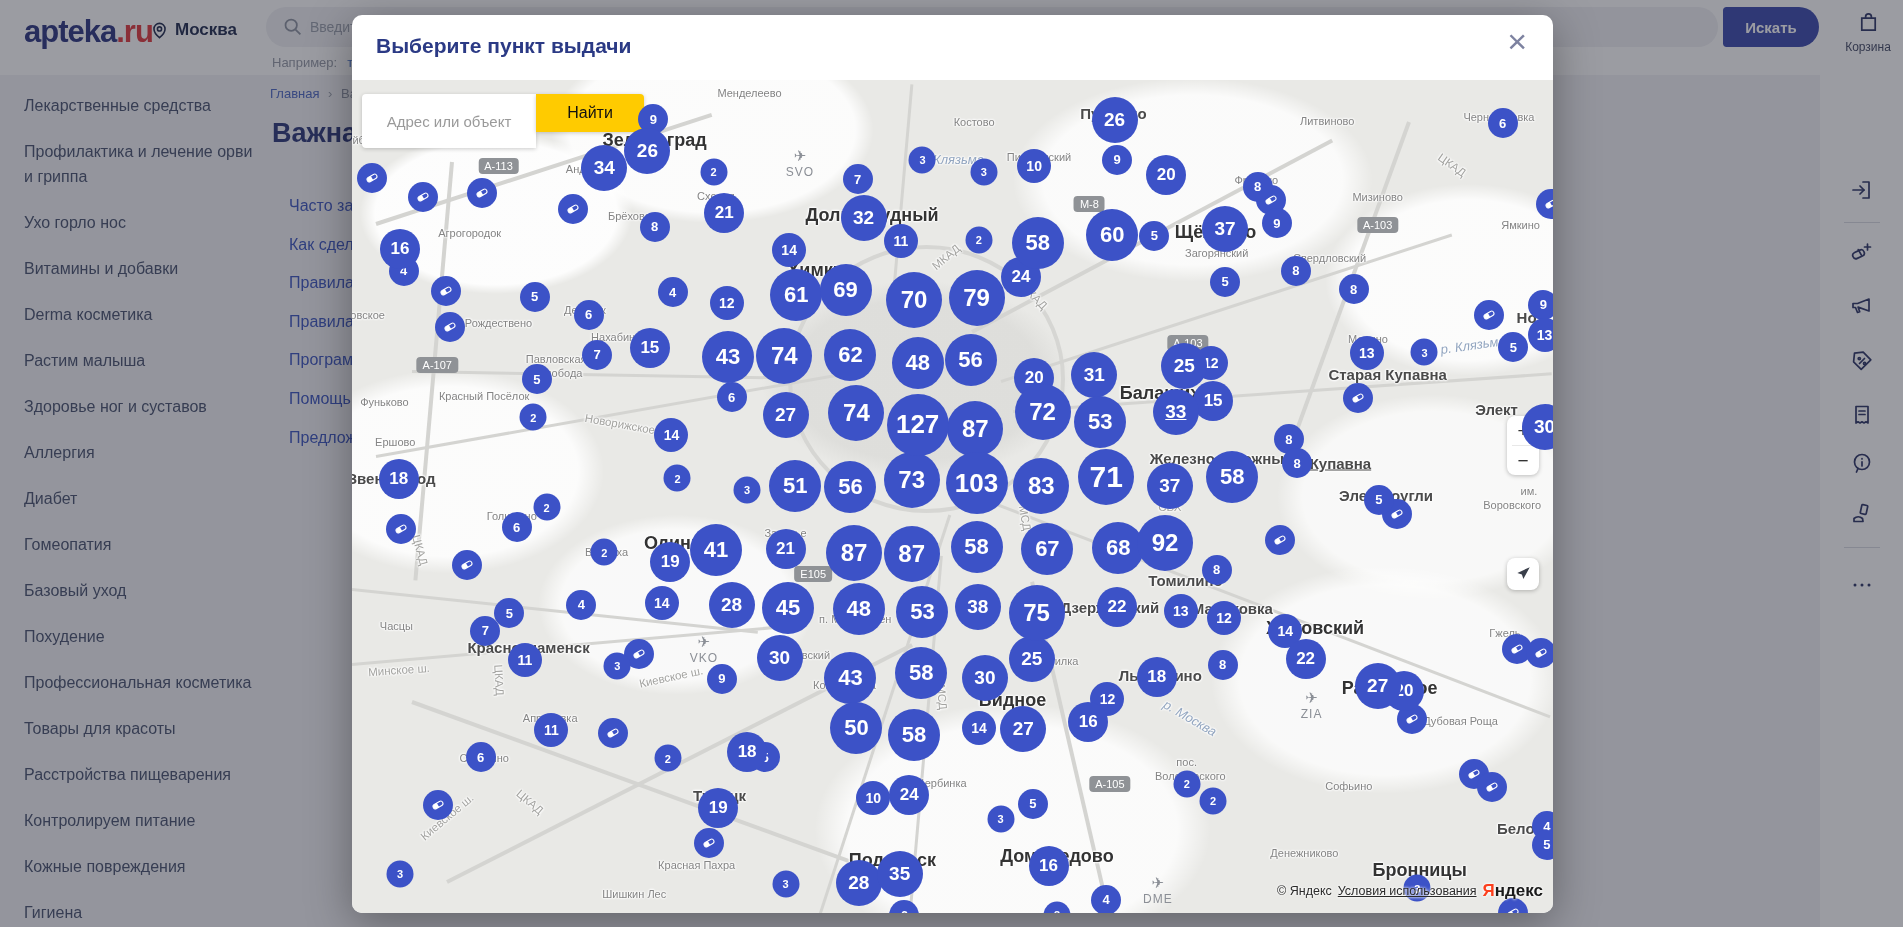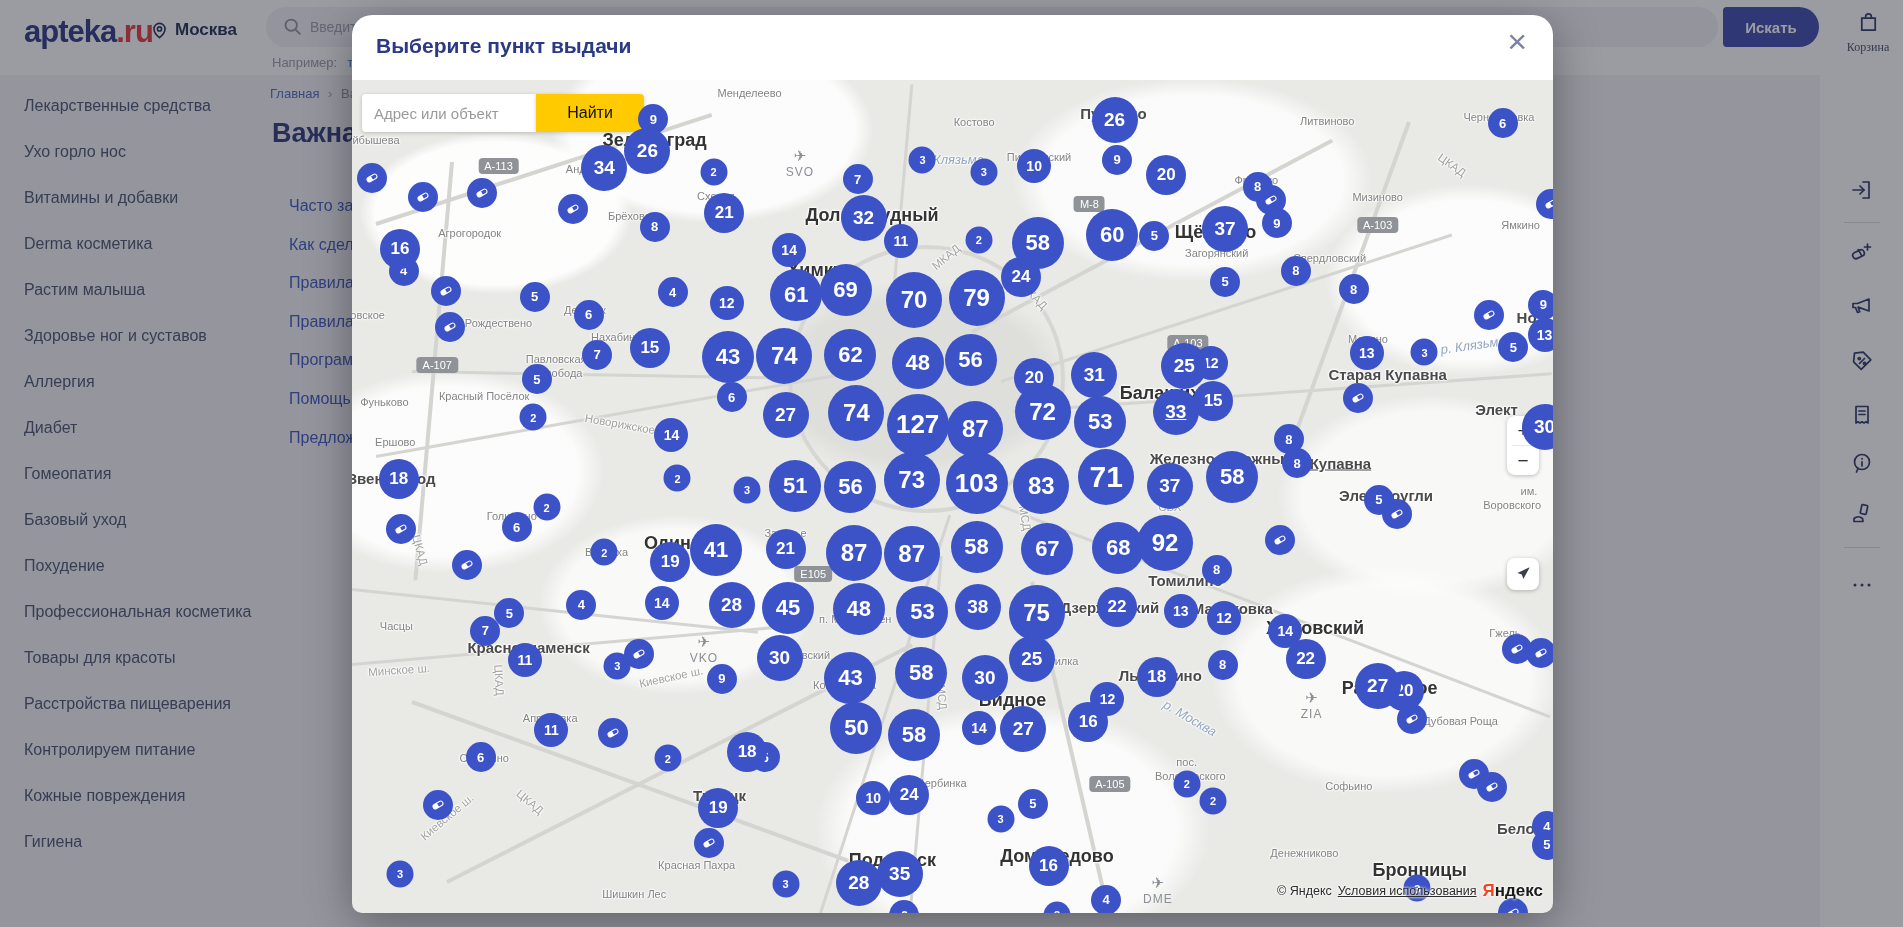--- a/index.html
+++ b/index.html
@@ -9,37 +9,37 @@
   .header{position:absolute;left:0;top:0;width:100%;height:75px;background:#fff;}
   .logo{position:absolute;left:24px;top:14px;font-size:31px;font-weight:800;letter-spacing:-1px;color:#2c3580;}
   .logo .ru{color:#e03a3e;}
   .loc{position:absolute;left:150px;top:20px;display:flex;align-items:center;gap:6px;color:#1f2a4e;font-weight:700;font-size:17px;}
   .hsearch{position:absolute;left:266px;top:7px;width:1452px;height:40px;background:#f0f1f4;border-radius:22px;}
   .hsearch .ph{position:absolute;left:44px;top:12px;font-size:14px;color:#9ba1ad;white-space:nowrap;}
   .hsearch .mg{position:absolute;left:16px;top:9px;}
   .hbtn{position:absolute;left:1723px;top:7px;width:96px;height:40px;background:#3b4aad;color:#fff;
         border:none;border-radius:4px 22px 22px 4px;font-size:15px;font-weight:700;font-family:inherit;}
   .cartwrap{position:absolute;left:1838px;top:10px;width:60px;text-align:center;color:#2d3566;}
-  .cartwrap .clbl{font-size:12px;color:#444b66;margin-top:3px;font-family:Liberation Serif, serif;}
+  .cartwrap .clbl{font-size:12px;color:#444b66;margin-top:3px;}
   .example{position:absolute;left:272px;top:55px;font-size:13px;color:#959aa6;}
   .example a{color:#4a74c9;text-decoration:none;margin-left:10px;}
   .crumbs{position:absolute;left:270px;top:86px;font-size:13px;}
   .crumbs .h{color:#4d68c4;} .crumbs .s{color:#9aa0ac;margin:0 5px;} .crumbs .c{color:#8d93a3;}
   .ptitle{position:absolute;left:272px;top:118px;font-size:27px;font-weight:800;color:#2c3878;}
   .plink{position:absolute;left:289px;font-size:16px;color:#3d56c0;white-space:nowrap;}
   .sidebar{position:absolute;left:0;top:75px;width:280px;bottom:0;}
   .sidebar ul{list-style:none;margin:0;padding:18px 20px 0 24px;}
   .sidebar li{font-size:16px;line-height:25px;margin-bottom:21px;color:#49536f;cursor:pointer;}
   
   .rtool{position:absolute;right:0;top:75px;bottom:0;width:83px;background:#fff;}
   .rtool .ic{position:absolute;left:20px;width:44px;height:44px;display:flex;align-items:center;justify-content:center;color:#2d3566;}
   .rtool .dv{position:absolute;left:24px;width:36px;height:1px;background:#d9dbe2;}
   
   .overlay{position:absolute;inset:0;background:rgba(33,36,48,0.45);z-index:40;}
-  .modal{position:absolute;left:352px;top:15px;width:1201px;height:898px;background:#fff;border-radius:20px;
+  .modal{position:absolute;left:352px;top:15px;width:1201px;height:898px;background:#fff;border-radius:10px;
          box-shadow:0 10px 45px rgba(0,0,0,.35);z-index:50;}
   .mhead{position:relative;height:65px;}
   .mtitle{position:absolute;left:24px;top:19px;font-size:21px;font-weight:800;color:#2b3a85;}
   .mclose{position:absolute;right:20px;top:8px;font-size:34px;font-weight:300;color:#7d82a0;background:none;border:none;cursor:pointer;font-family:inherit;line-height:1;}
   
   .map{position:absolute;left:0;top:65px;width:1201px;height:833px;overflow:hidden;border-radius:0 0 10px 10px;
     background:
      radial-gradient(220px 130px at 12% 16%, rgba(255,255,255,.9) 0 55%, transparent 62%),
      radial-gradient(260px 150px at 30% 6%, rgba(255,255,255,.85) 0 55%, transparent 62%),
      radial-gradient(300px 170px at 70% 12%, rgba(255,255,255,.8) 0 50%, transparent 60%),
@@ -63,22 +63,22 @@
   .ml.c2{font-size:15px;font-weight:600;color:#4a4a4a;}
   .ml.t{font-size:11px;color:#848484;}
   .ml.r{font-size:13px;font-style:italic;color:#93a6c0;}
   .ml.rd{font-size:11.5px;color:#a3a3a0;}
   .badge{position:absolute;transform:translate(-50%,-50%);background:#8f9296;color:#fff;font-size:11px;
          padding:2px 6px;border-radius:4px;z-index:1;}
   .airport{position:absolute;transform:translate(-50%,-50%);text-align:center;color:#8b8f96;z-index:1;}
   .airport .pl{font-size:15px;} .airport .cd{font-size:12px;letter-spacing:1px;}
   
   .msearch{position:absolute;left:10px;top:14px;z-index:30;display:flex;}
-  .msearch input{width:150px;height:38px;border:none;padding:0 12px;font-size:15px;border-radius:4px 0 0 4px;
-                 box-shadow:0 1px 4px rgba(0,0,0,.2);font-family:inherit;color:#333;}
+  .msearch input{width:150px;height:38px;border:none;padding:8px 12px;font-size:15px;border-radius:4px 0 0 4px;
+                 box-shadow:0 1px 4px rgba(0,0,0,.2);font-family:inherit;color:#333;text-align:center;}
   .msearch input::placeholder{color:#9a9a9a;}
   .mfind{width:108px;height:38px;background:#ffcb00;border:none;font-size:16px;color:#111;border-radius:0 4px 4px 0;
          box-shadow:0 1px 4px rgba(0,0,0,.2);cursor:pointer;font-family:inherit;}
   .cbpanel{position:absolute;left:318px;top:14px;height:38px;background:#fff;border-radius:4px;z-index:30;
            display:flex;align-items:center;padding:0 16px 0 10px;box-shadow:0 1px 4px rgba(0,0,0,.2);}
   .cbox{width:18px;height:18px;border:1.5px solid #c3c6cc;border-radius:3px;background:#fff;margin-right:10px;cursor:pointer;}
   .cblbl{font-size:15px;color:#1a1a1a;white-space:nowrap;}
   
   .zoomer{position:absolute;right:14px;top:336px;width:32px;background:#fff;border-radius:8px;z-index:31;
           box-shadow:0 1px 4px rgba(0,0,0,.25);text-align:center;}
@@ -133,20 +133,21 @@
     <a class="plink" href="#" style="top: 274.2px; text-decoration: none;">Правила</a>
     <a class="plink" href="#" style="top: 312.8px; text-decoration: none;">Правила</a>
     <a class="plink" href="#" style="top: 351.4px; text-decoration: none;">Програм</a>
     <a class="plink" href="#" style="top: 390px; text-decoration: none;">Помощь</a>
     <a class="plink" href="#" style="top: 428.6px; text-decoration: none;">Предлож</a>
   </div>
 
 <div class="sidebar">
     <ul id="sidelist">
       <li>Лекарственные средства</li>
+      <li>Профилактика и лечение орви и гриппа</li>
       <li>Ухо горло нос</li>
       <li>Витамины и добавки</li>
       <li>Derma косметика</li>
       <li>Растим малыша</li>
       <li>Здоровье ног и суставов</li>
       <li>Аллергия</li>
       <li>Диабет</li>
       <li>Гомеопатия</li>
       <li>Базовый уход</li>
       <li>Похудение</li>

